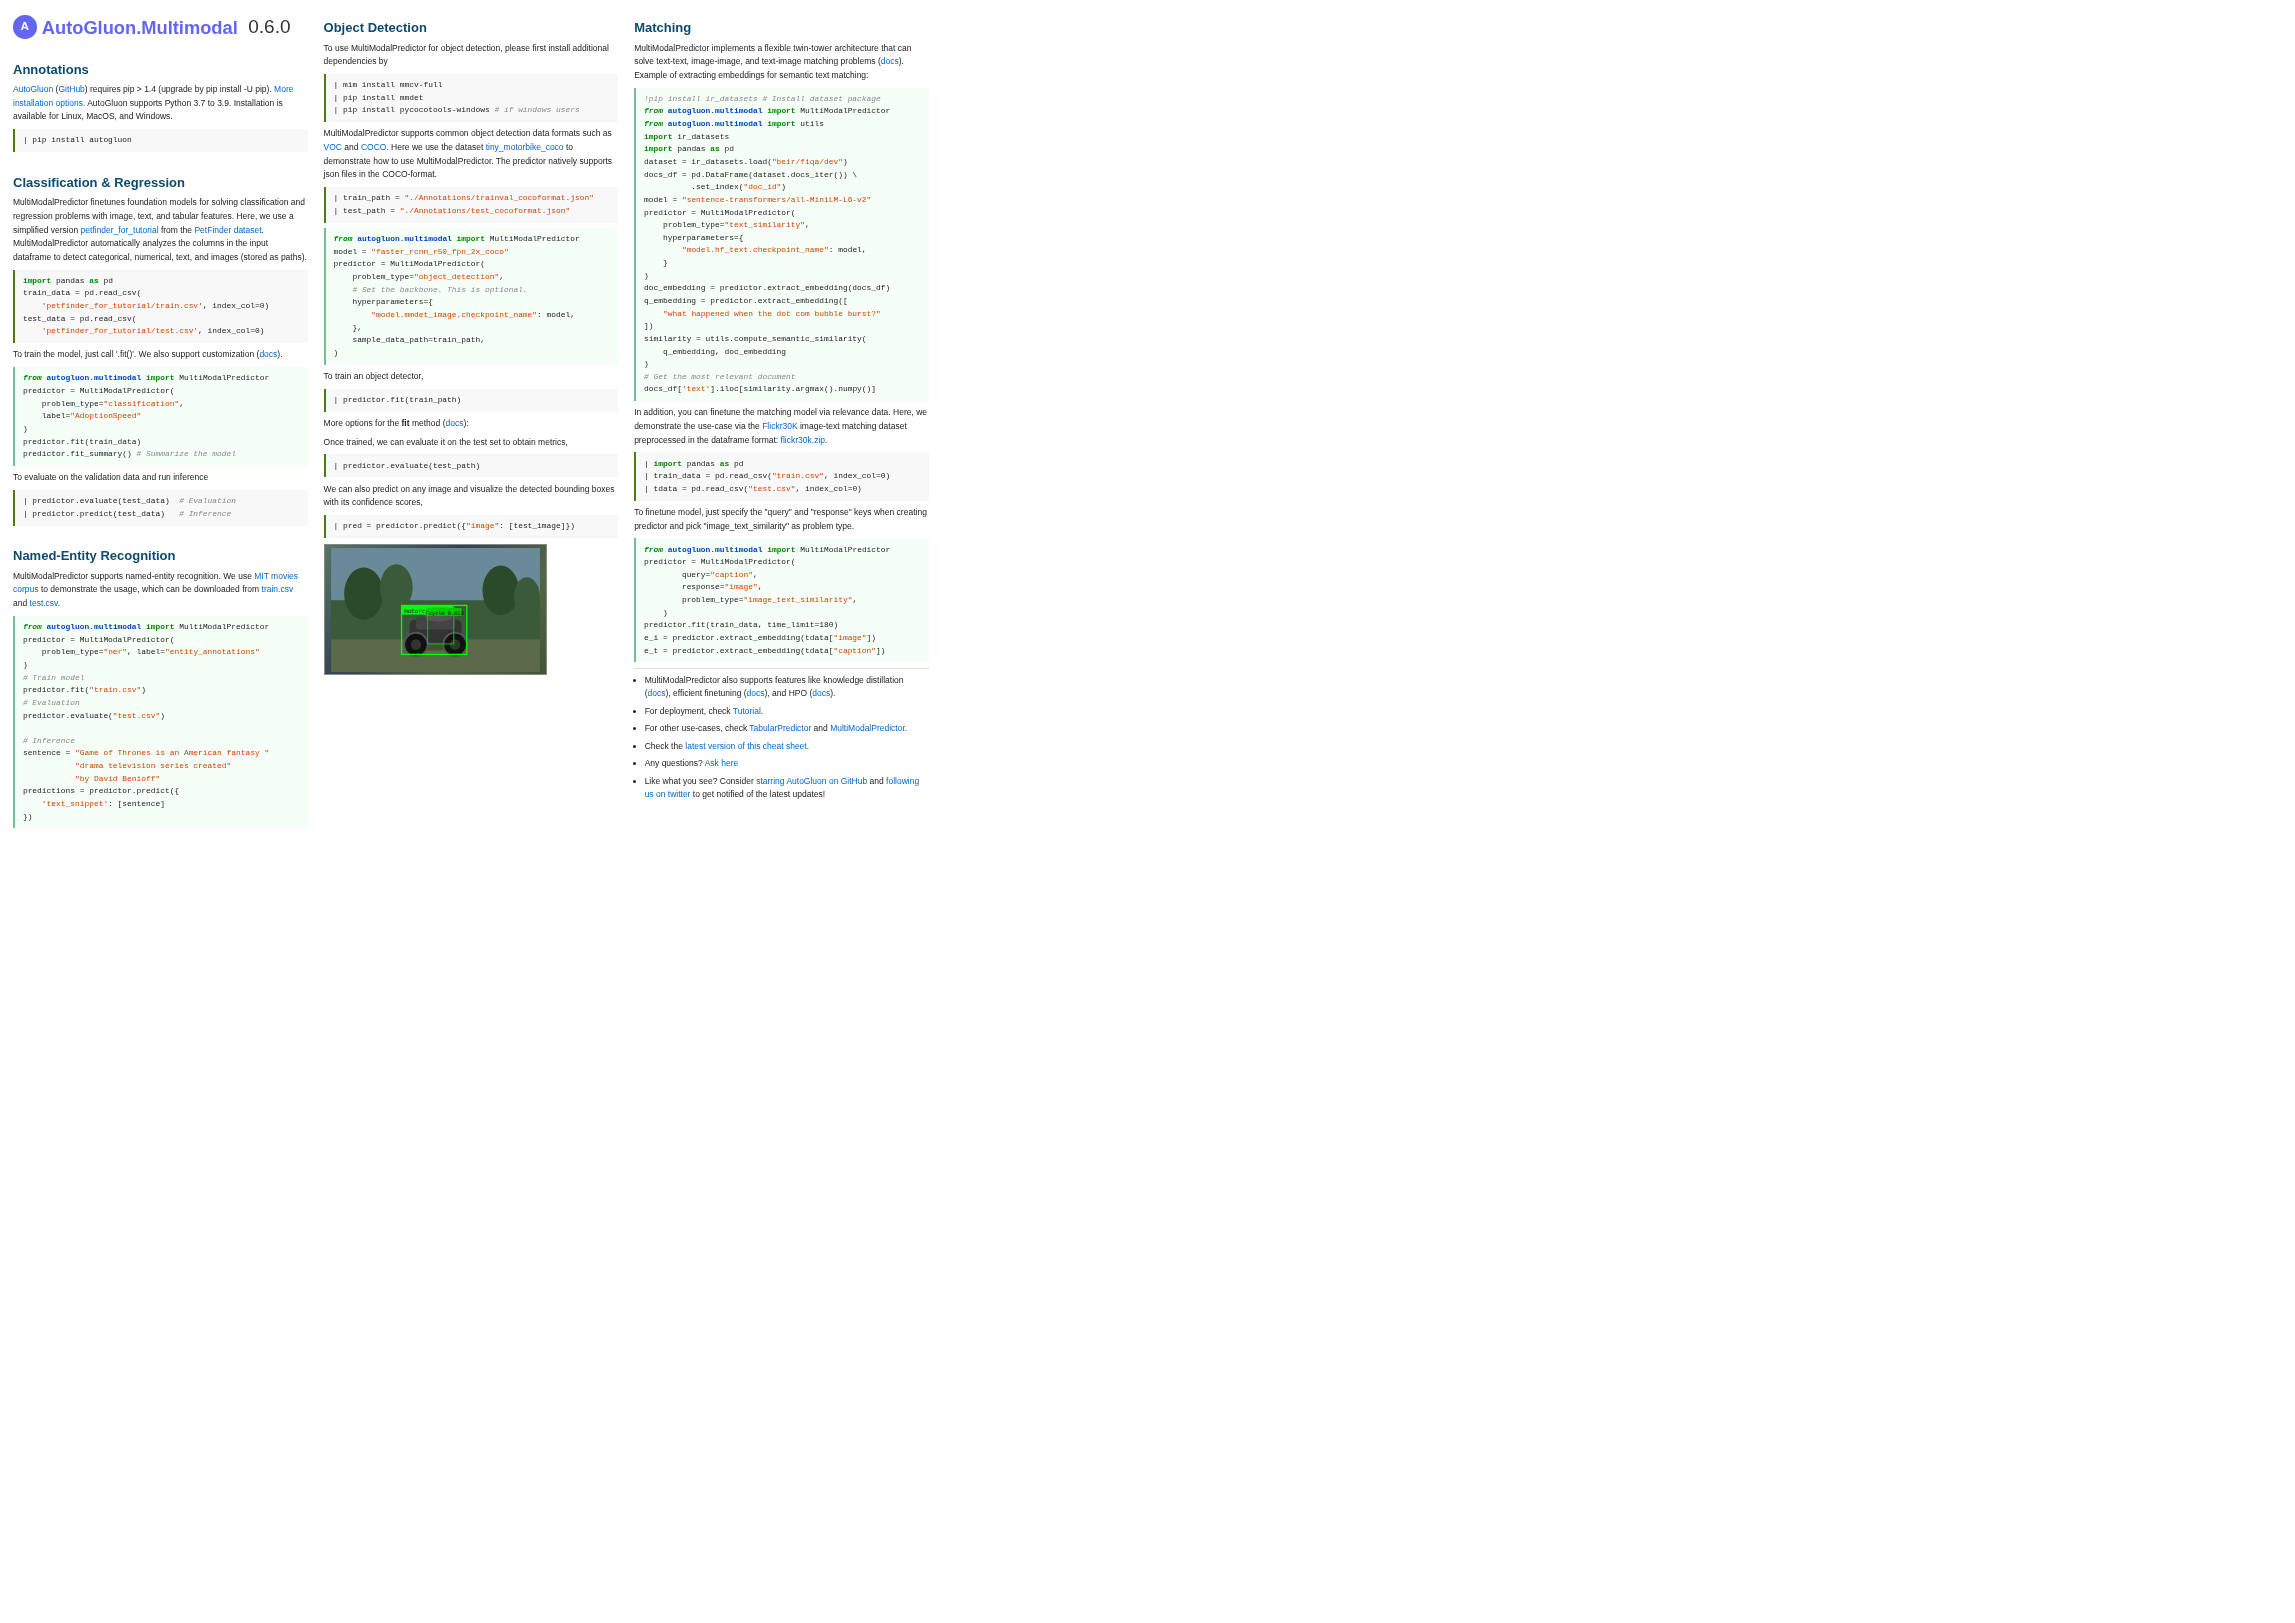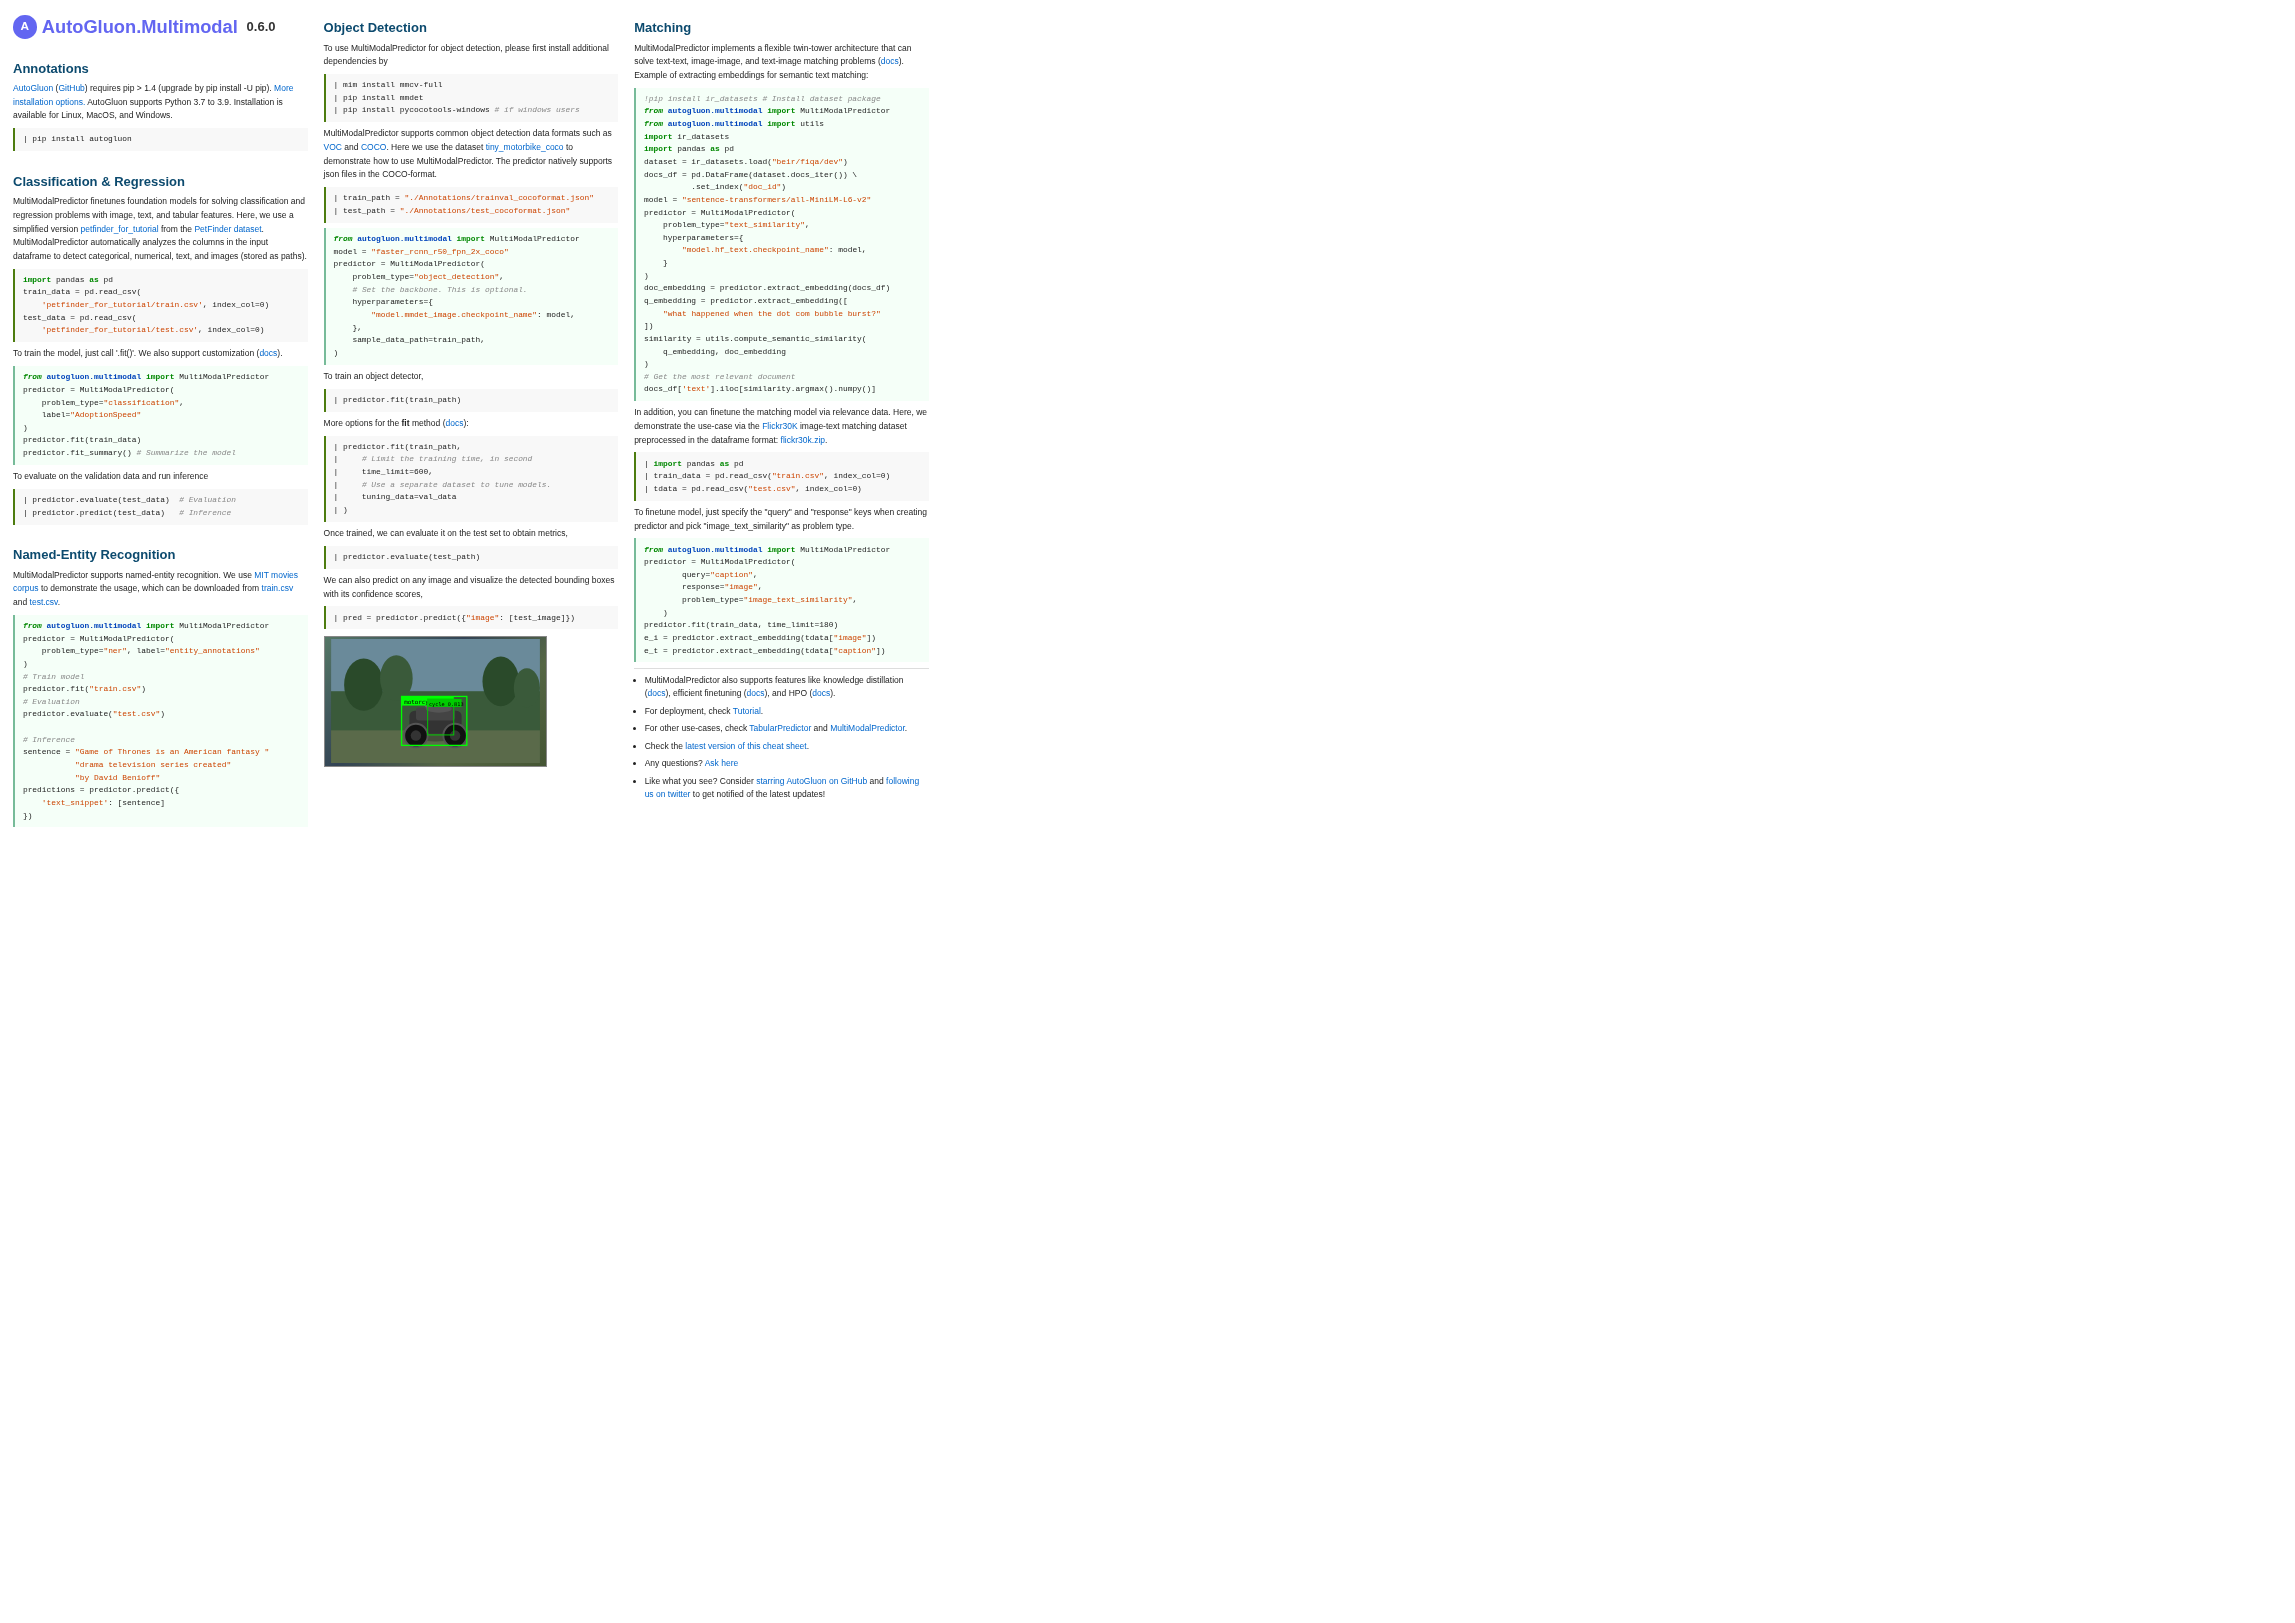--- a/index.html
+++ b/index.html
@@ -34,21 +34,21 @@
       justify-content: center;
       width: 23.6px;
       height: 23.6px;
       background: #6366f1;
       border-radius: 50%;
       color: white;
       font-weight: bold;
       font-size: 11.8px;
     }
     .title-autogluon { color: #6366f1; font-size: 18.3px; font-weight: bold; }
-    .title-rest { color: #333; font-size: 13px; font-weight: bold; }
+    .title-rest { color: #333; font-size: 19px; font-weight: normal; }
 
     h2 { font-size: 13px; font-weight: bold; color: #0c4a6e; margin-bottom: 3.9px; margin-top: 5.2px; }
 
     p { margin-bottom: 5.2px; font-size: 8.5px; line-height: 1.6; }
 
     a { color: #0066cc; text-decoration: none; }
 
     .code-block {
       background: #f8f8f8;
       border-left: 2px solid #4d7c0f;
@@ -191,26 +191,20 @@
     hyperparameters={
         <span class="str">"model.mmdet_image.checkpoint_name"</span>: model,
     },
     sample_data_path=train_path,
 )</div>
 
       <p>To train an object detector,</p>
       <div class="code-block">| predictor.fit(train_path)</div>
 
       <p>More options for the <strong>fit</strong> method (<a href="#">docs</a>):</p>
-      <div class="code-block">| predictor.fit(train_path,
-|     <span class="comment"># Limit the training time, in second</span>
-|     time_limit=600,
-|     <span class="comment"># Use a separate dataset to tune models.</span>
-|     tuning_data=val_data
-| )</div>
 
       <p>Once trained, we can evaluate it on the test set to obtain metrics,</p>
       <div class="code-block">| predictor.evaluate(test_path)</div>
 
       <p>We can also predict on any image and visualize the detected bounding boxes with its confidence scores,</p>
       <div class="code-block">| pred = predictor.predict({<span class="str">"image"</span>: [test_image]})</div>
 
       <div class="object-detection-img">
         <svg width="209" height="124" viewBox="0 0 320 190" style="font-size:13px">
 

